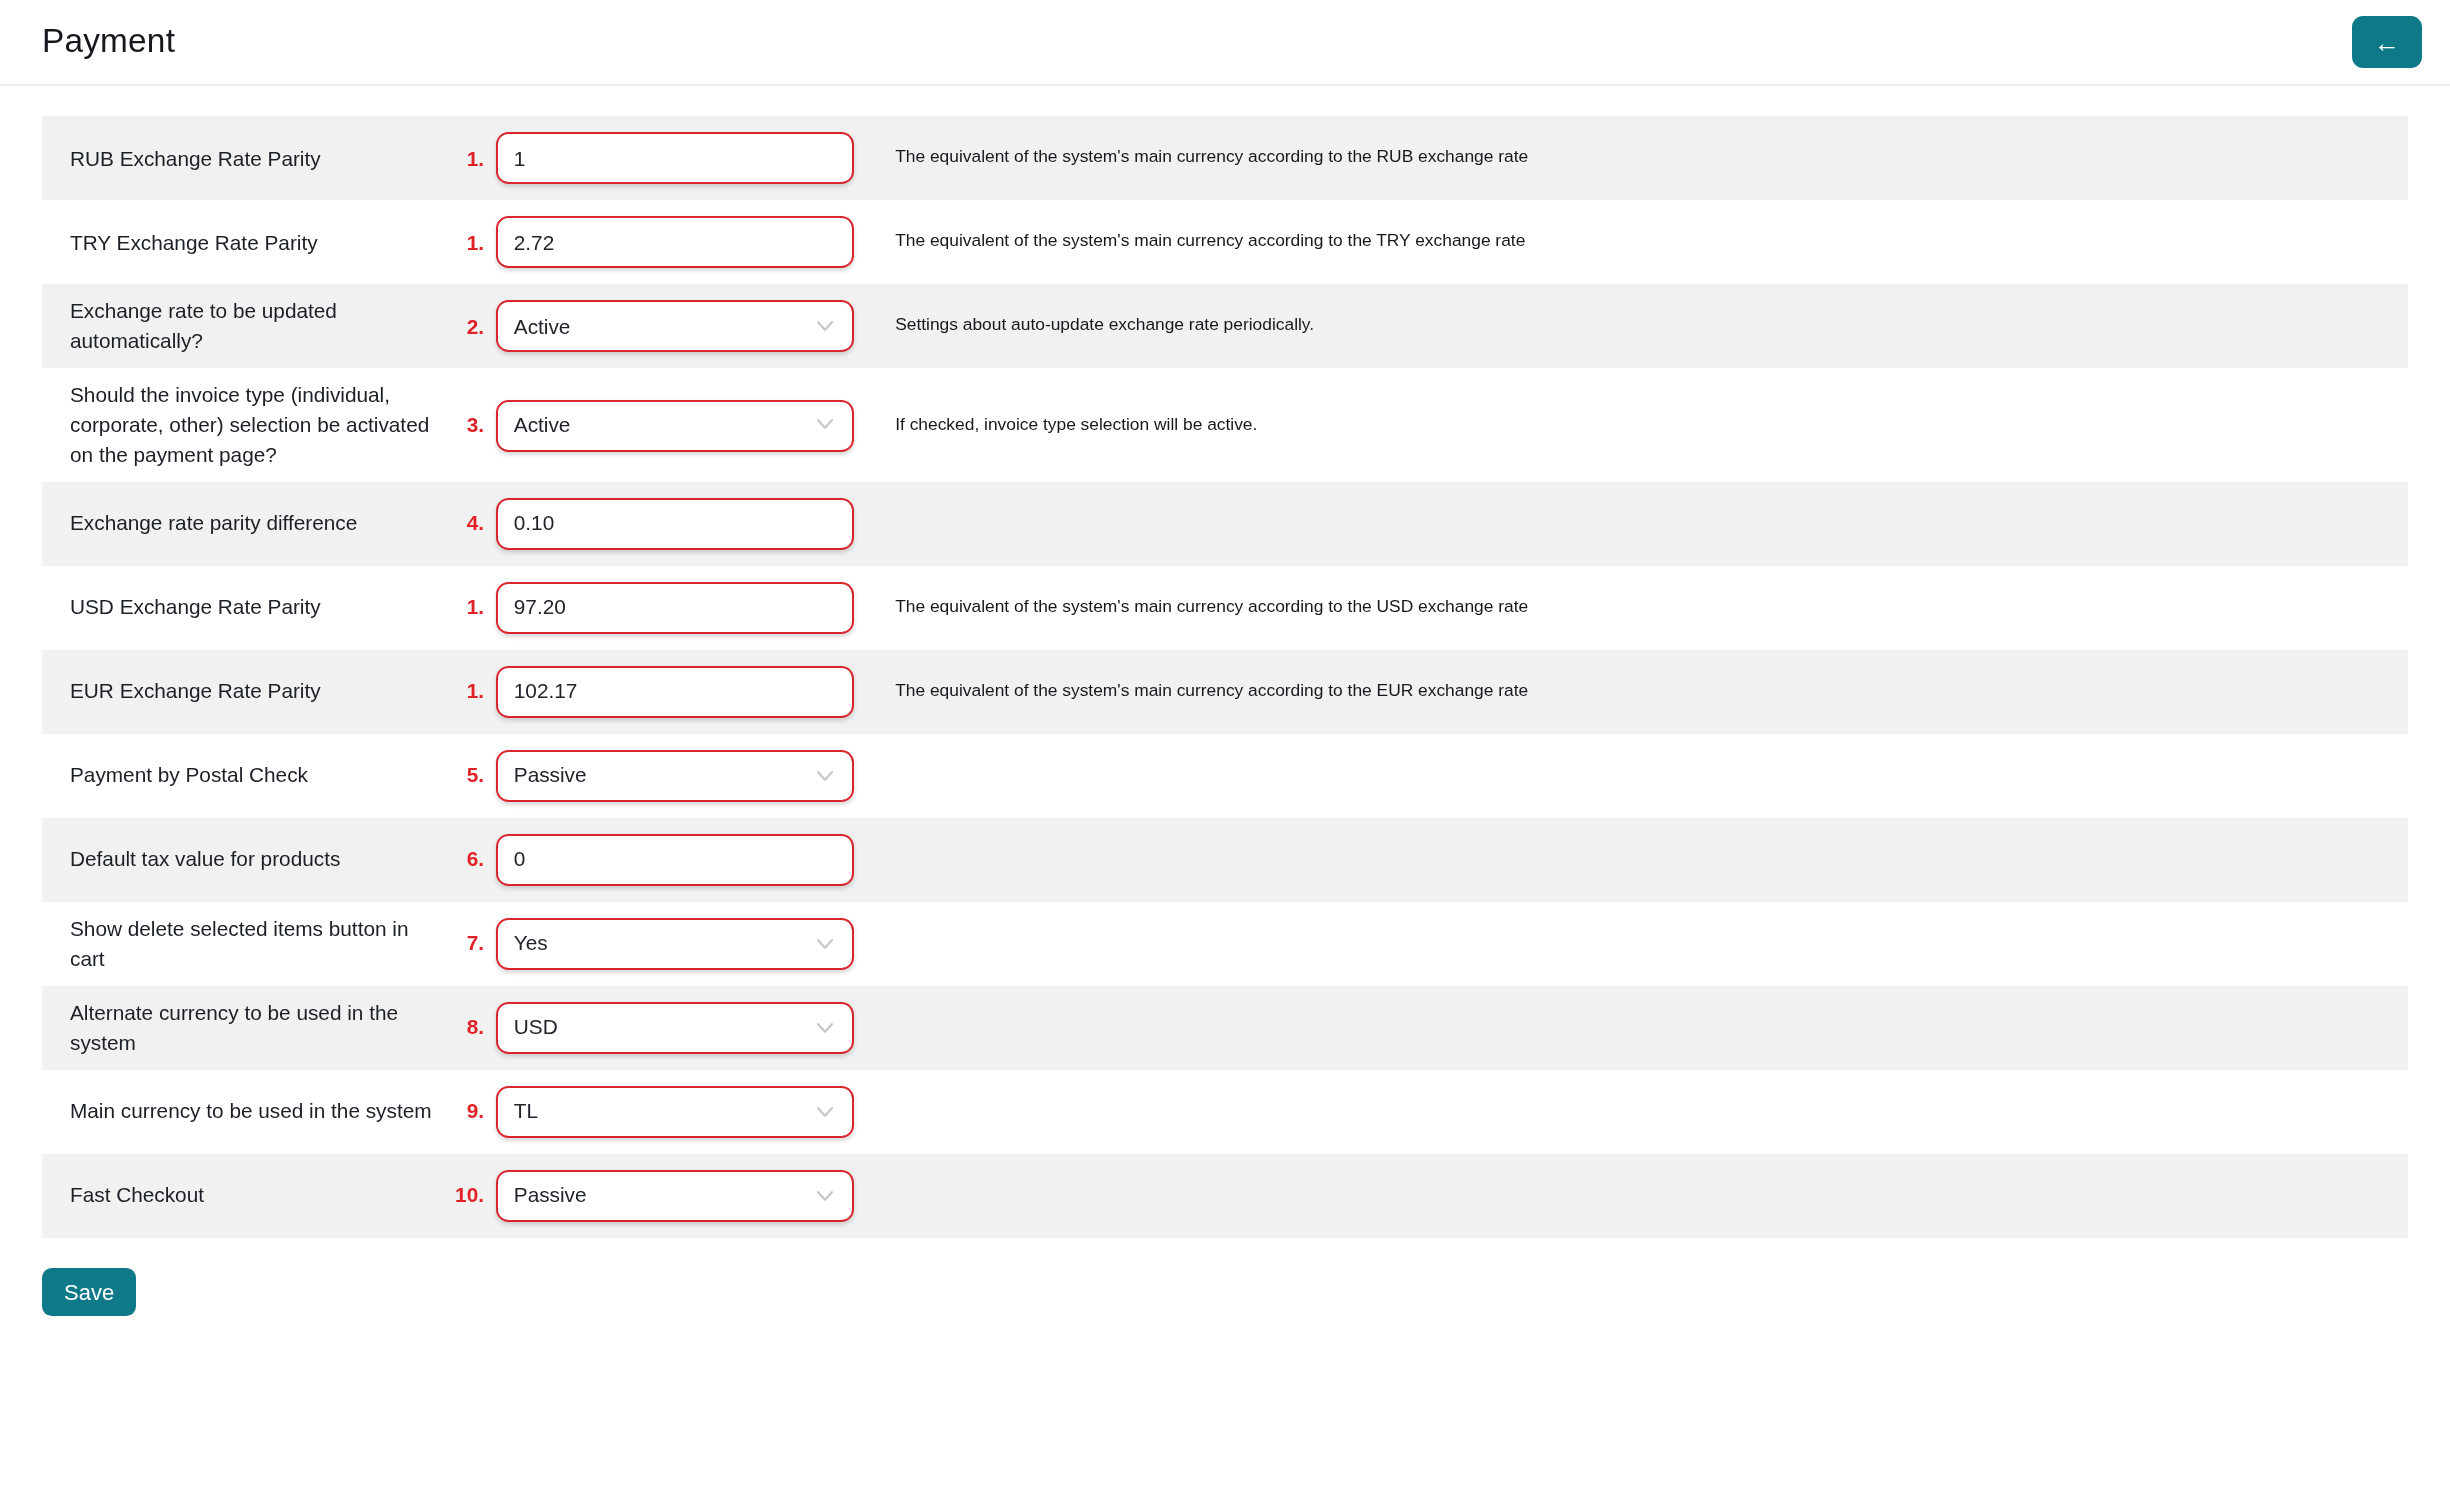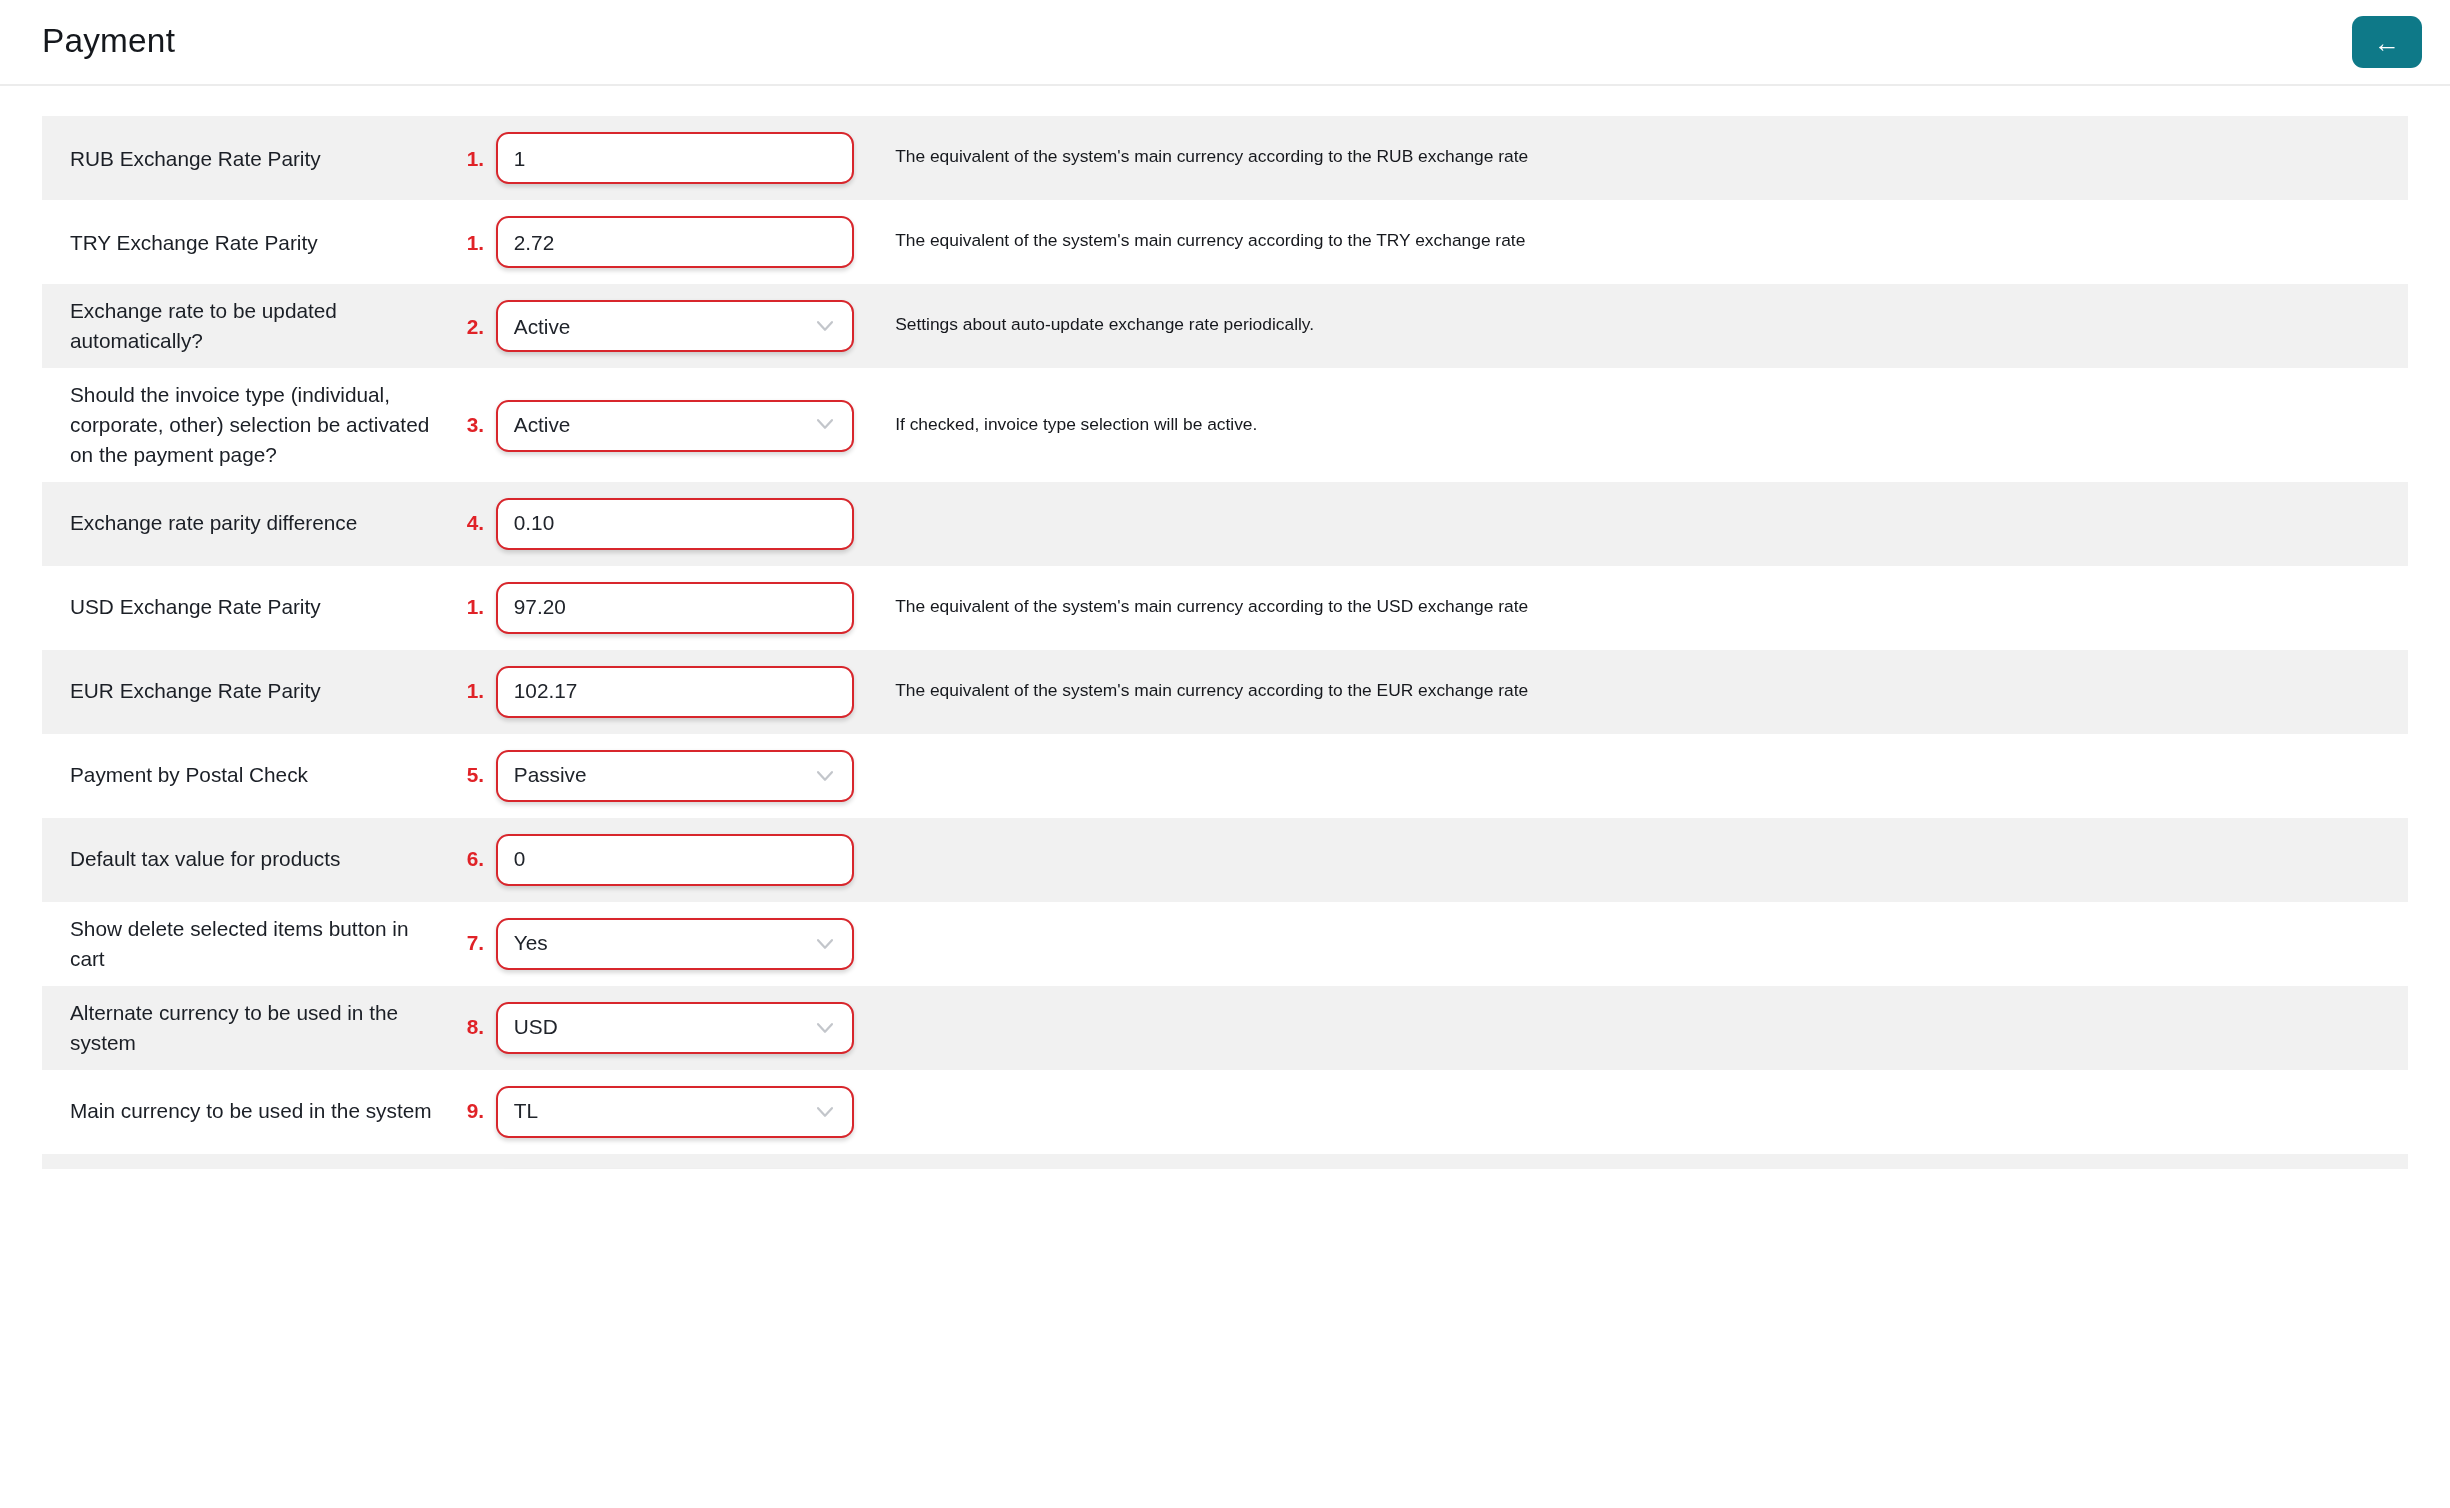--- a/index.html
+++ b/index.html
@@ -1,18 +1,18 @@
 <!DOCTYPE html>
 <html style="font-size:11px"><head>
 <meta charset="utf-8">
 <style>
   * { margin:0; padding:0; box-sizing:border-box; }
   html,body { background:#ffffff; }
   body { font-family:"Liberation Sans","DejaVu Sans",sans-serif; }
-  .viewport { width:2450px; height:1169px; overflow:hidden; background:#fef9c3; }
+  .viewport { width:2450px; height:1508px; overflow:hidden; background:#fef9c3; }
   .scale-wrap { width:1225px; height:754px; transform:scale(2); transform-origin:0 0; background:#fff; position:relative; }
 
   
   .header { height:43px; display:flex; align-items:center; justify-content:space-between;
             padding:0 14px 0 21px; border-bottom:0.7px solid #ececec; background:#fff; }
   .page-title { font-size:16.7px; font-weight:500; color:#15181d; letter-spacing:0.1px; }
   .back-btn { width:35px; height:26px; background:#0e7988; border:none; border-radius:5.6px;
               display:flex; align-items:center; justify-content:center; cursor:pointer; }
   .back-btn .arrow { color:#ffffff; font-size:13px; line-height:1; }
 

